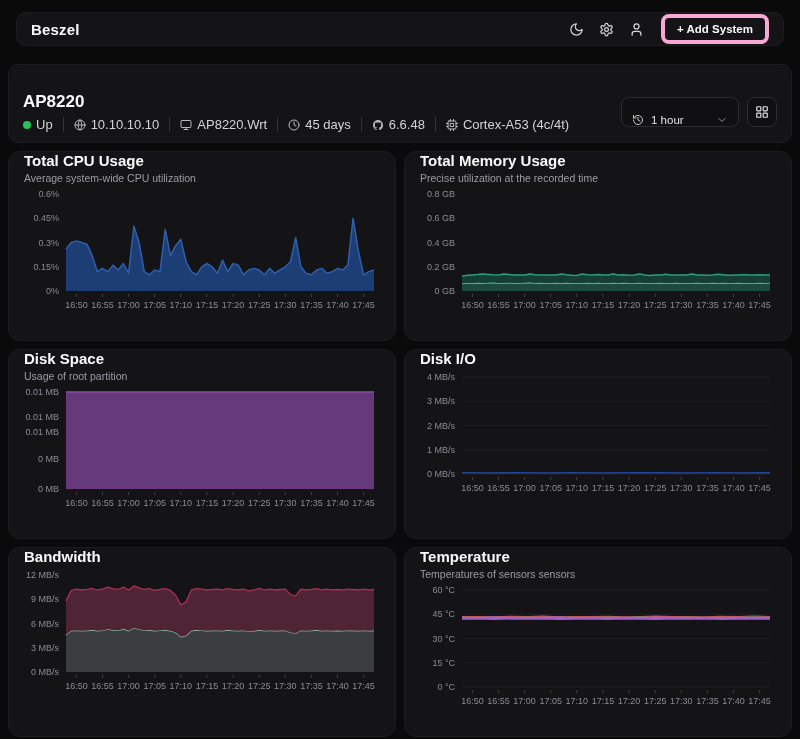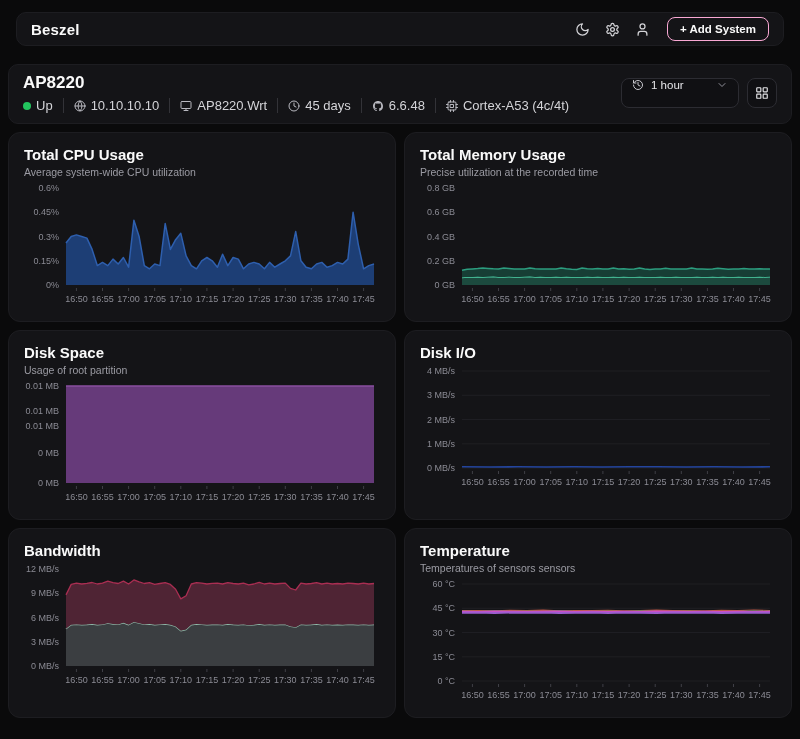--- a/index.html
+++ b/index.html
@@ -8,50 +8,50 @@
 
   
   .nav { margin:12px 16px 0; height:33px; background:#141417; border:1px solid #1d1d21;
     border-radius:10px; display:flex; align-items:center; justify-content:space-between;
     padding:16px 14px; }
   .logo { font-size:15px; font-weight:700; letter-spacing:.2px; cursor:pointer; }
   .nav-right { display:flex; align-items:center; gap:4px; }
   .icon-btn { background:none; border:none; color:#d4d4d8; width:26px; height:26px;
     display:flex; align-items:center; justify-content:center; cursor:pointer; border-radius:6px; }
   .icon-btn svg { width:15px; height:15px; }
-  .add-btn { margin-left:8px; background:#141417; border:1px solid #f9a8d4; color:#fafafa;
+  .add-btn { margin-left:8px; background:#141417; border:4px solid #f9a8d4; color:#fafafa;
     font-size:11.5px; font-weight:600; border-radius:8px; padding:5px 12px; cursor:pointer;
     font-family:"Liberation Sans", sans-serif; }
 
   
   .sys-card { margin:18px 8px 0; background:#141417; border:1px solid #1d1d21;
-    border-radius:10px; padding:8px 14px 10px; display:flex; justify-content:space-between;
+    border-radius:10px; padding:27px 14px 10px; display:flex; justify-content:space-between;
     align-items:center; }
   .sys-name { font-size:17px; font-weight:700; margin-bottom:5px; }
   .meta { display:flex; align-items:center; font-size:13px; color:#d4d4d8; }
   .m-item { display:flex; align-items:center; gap:5px; padding:0 10px; }
   .m-item:first-child { padding-left:0; }
   .m-item + .m-item { border-left:1px solid #333338; }
   .m-item svg { width:12px; height:12px; color:#b8b8bf; }
   .dot { width:8px; height:8px; border-radius:50%; display:inline-block; }
   .controls { display:flex; align-items:center; gap:8px; }
-  .select-btn { display:flex; align-items:flex-start; gap:7px; height:30px; padding:0 10px;
+  .select-btn { display:flex; align-items:flex-end; gap:7px; height:30px; padding:0 10px;
     min-width:118px; background:#101013; border:1px solid #2c2c32; border-radius:8px;
     color:#e4e4e7; font-size:11.5px; cursor:pointer; font-family:"Liberation Sans", sans-serif; }
   .select-btn svg { width:12px; height:12px; color:#c9c9cf; }
   .select-btn .chev { margin-left:auto; color:#8f8f98; }
   .grid-btn { width:30px; height:30px; background:#101013; border:1px solid #2c2c32;
     border-radius:8px; color:#e4e4e7; display:flex; align-items:center; justify-content:center;
     cursor:pointer; }
   .grid-btn svg { width:14px; height:14px; }
 
   
   .grid { margin:8px; display:grid; grid-template-columns:1fr 1fr; gap:8px; }
   .card { background:#141417; border:1px solid #1d1d21; border-radius:12px;
-    padding:13px 15px 8px; height:190px; }
+    padding:0 15px 8px; height:190px; }
   .card-title { font-size:15px; font-weight:700; color:#fafafa; }
   .card-sub { font-size:10.5px; color:#9b9ba3; margin-top:3px; }
   .plot { margin-top:5px; }
   .tick { font-size:9px; fill:#8b8b94; font-family:"Liberation Sans", sans-serif; }
 </style>
 </head>
 <body>
 
 <header class="nav">
   <span class="logo">Beszel</span>

